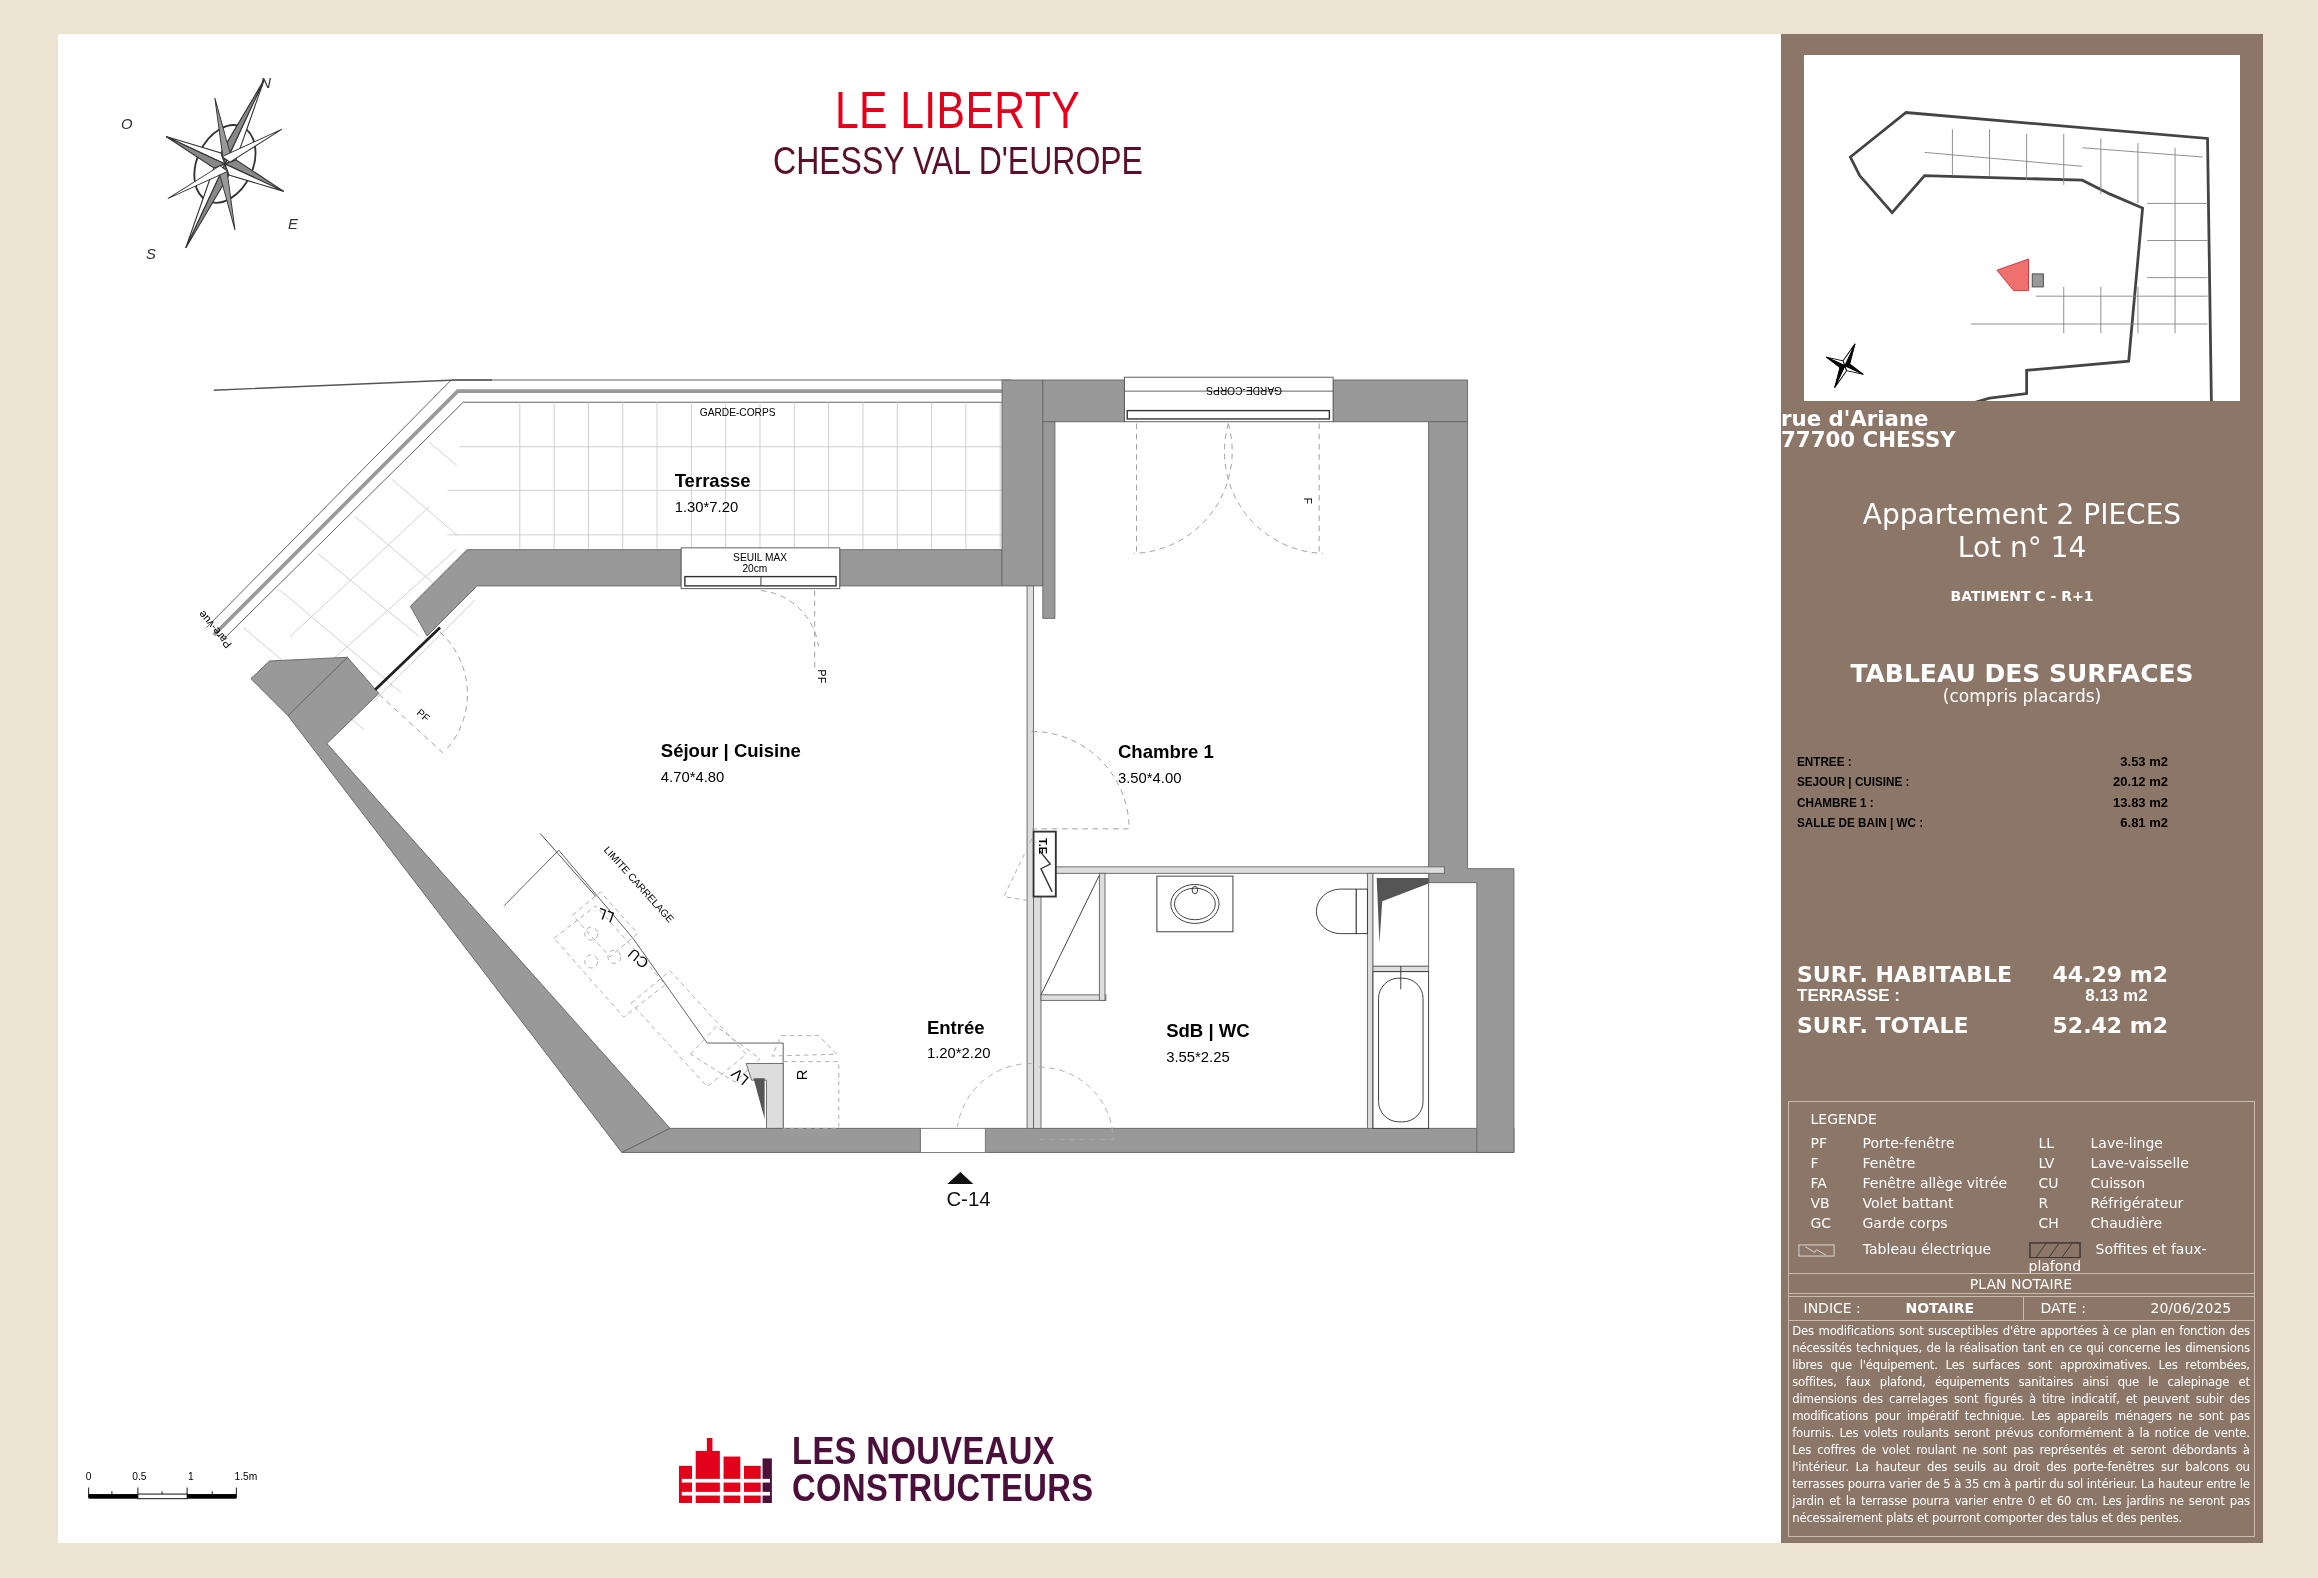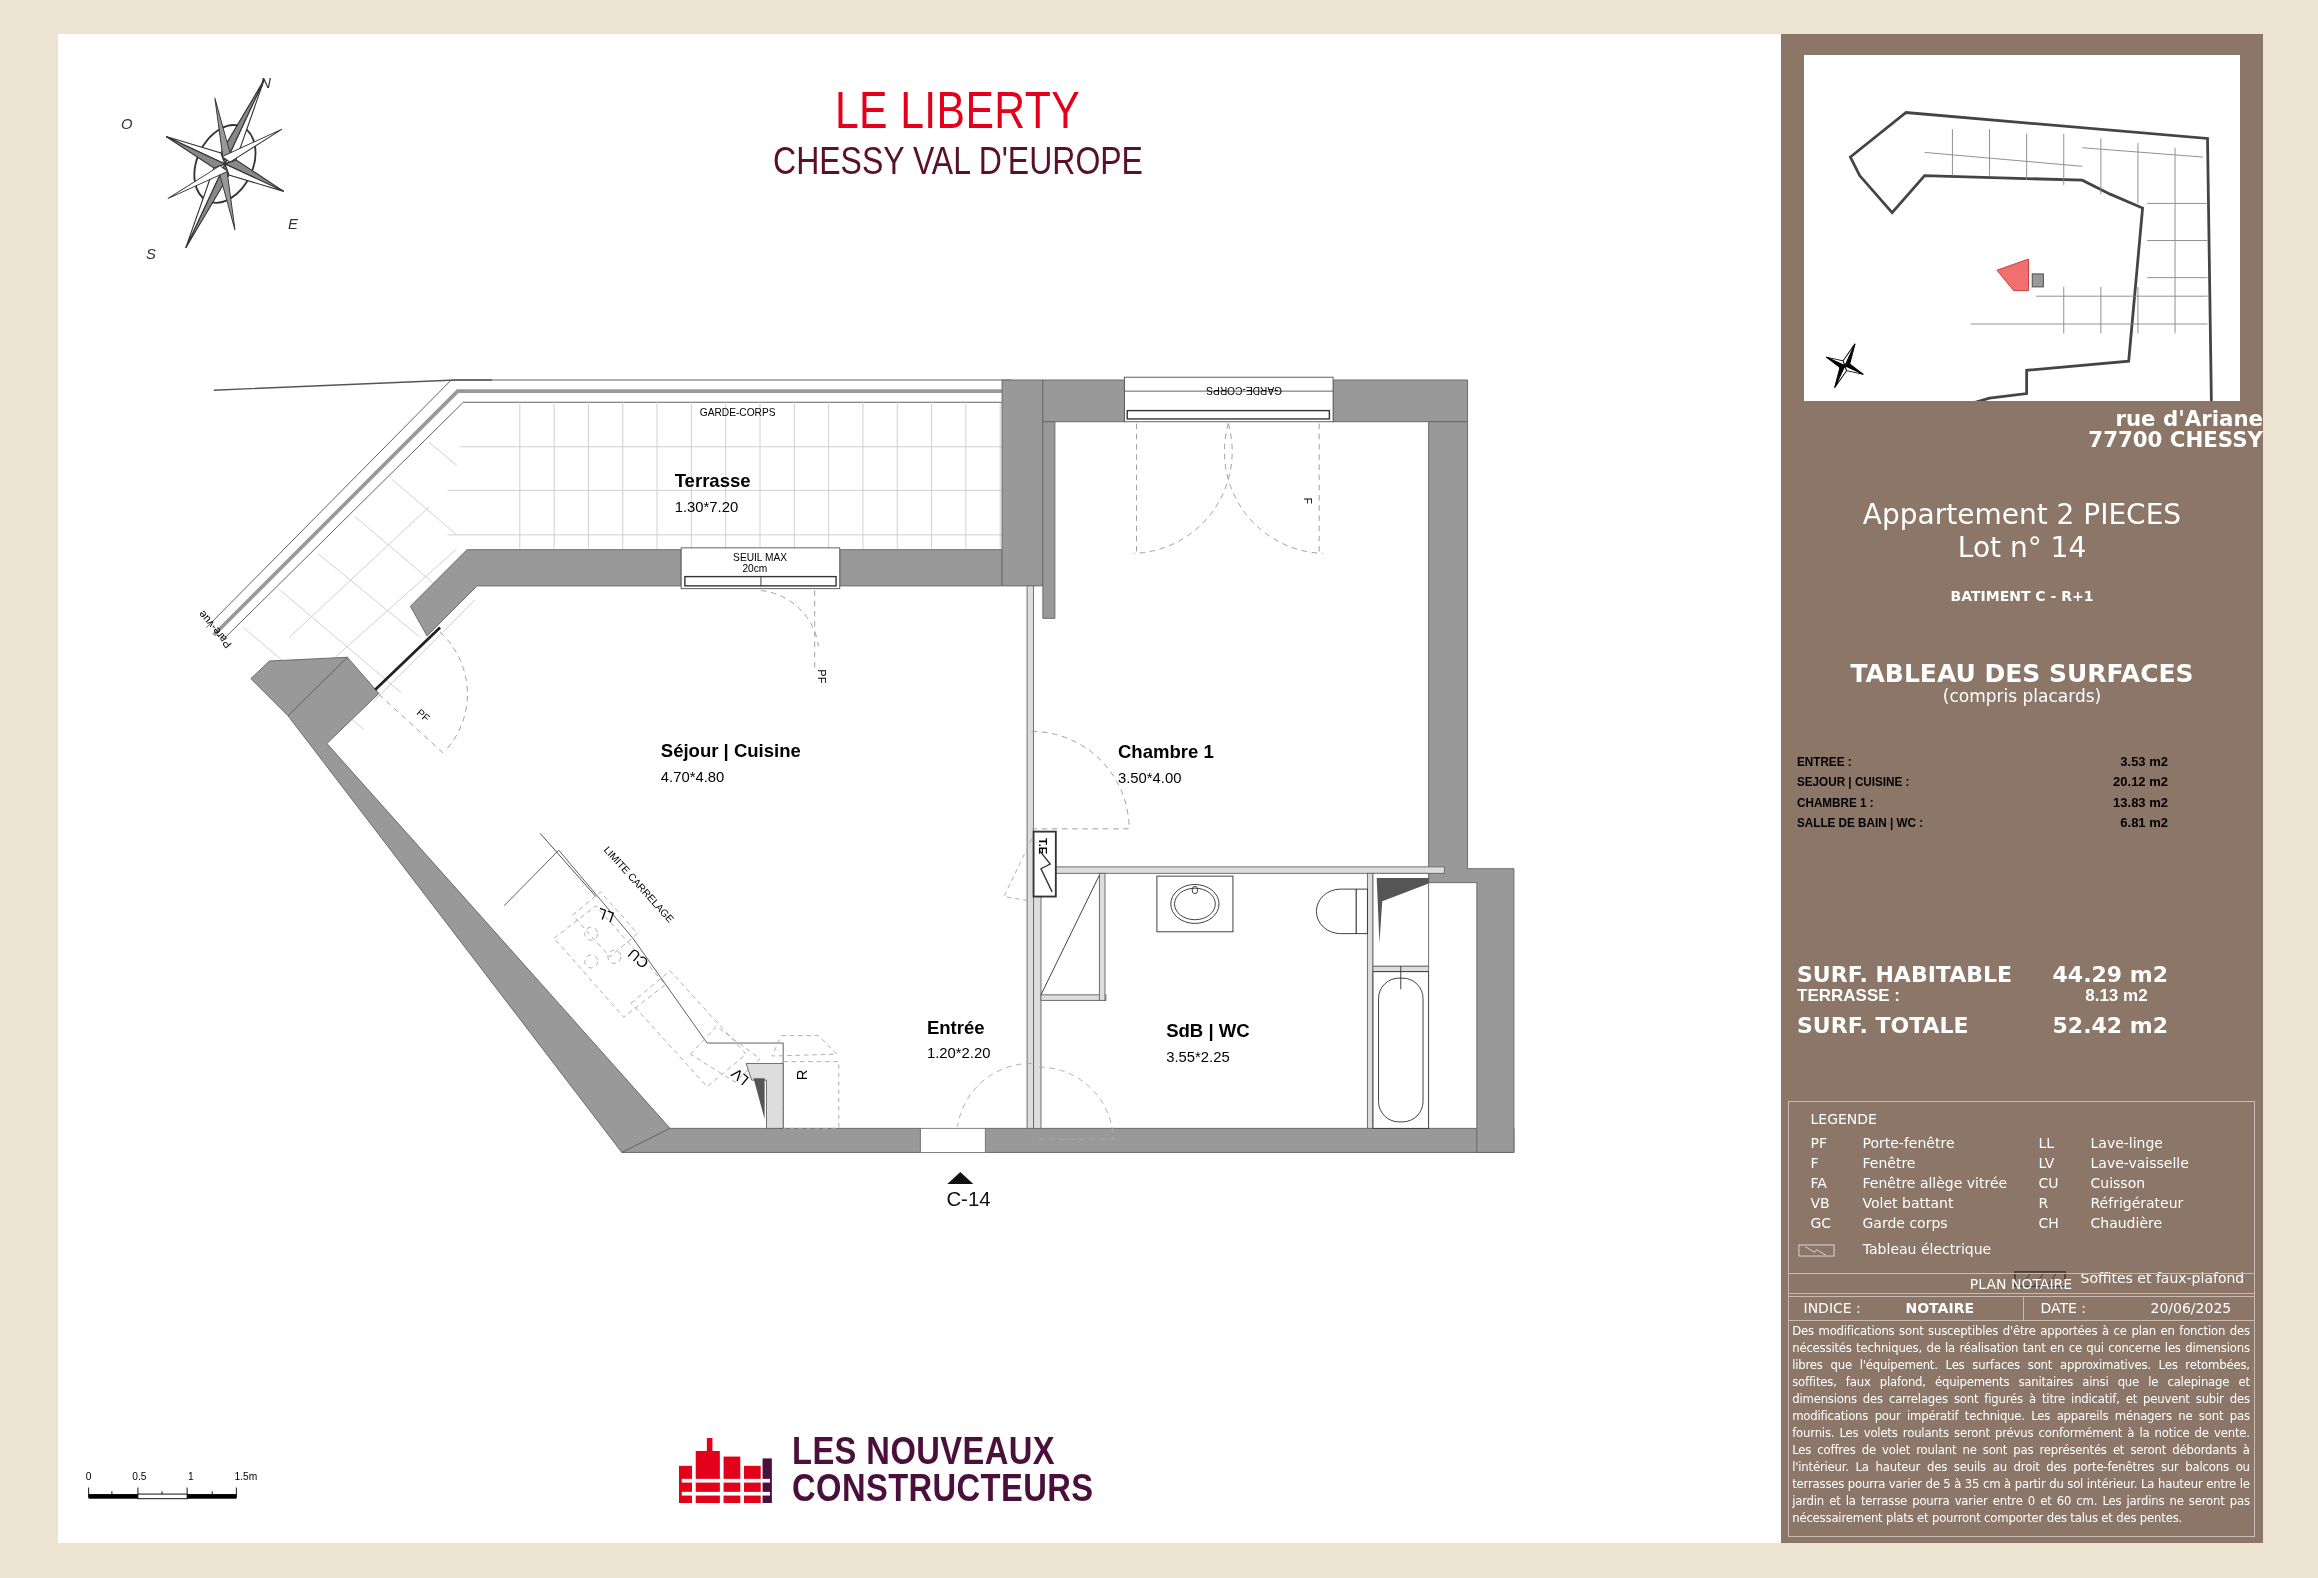--- a/index.html
+++ b/index.html
@@ -8,21 +8,21 @@
   .title-main { position:absolute; left:649px; top:46px; width:501px; text-align:center; color:#E3001B; font-size:52px; letter-spacing:0.5px; font-family:"Liberation Sans", sans-serif; transform:scaleX(0.82); transform-origin:center; }
   .title-sub { position:absolute; left:557px; top:105px; width:686px; text-align:center; color:#5A0F2A; font-size:39px; transform:scaleX(0.82); transform-origin:center; }
   .plan { position:absolute; left:0; top:0; }
   .plan text { font-family:"Liberation Sans", sans-serif; }
   .scale-bar { position:absolute; left:26px; top:1433px; }
   .logo { position:absolute; left:621px; top:1399px; display:flex; align-items:center; gap:9.3px; }
   .logo-text { color:#4A0F3A; font-weight:bold; font-size:38px; line-height:37px; letter-spacing:0.5px; transform:scaleX(0.86); transform-origin:left; }
 
   .panel { position:absolute; left:1781px; top:34px; width:482px; height:1509px; background:#8B7668; }
   .keyplan { position:absolute; left:23px; top:21.3px; width:436px; height:346px; background:#fff; }
-  .address { position:absolute; left:0; top:374px; width:482px; text-align:right; color:#fff; font-weight:bold; font-size:21.3px; line-height:21.3px; font-family:"DejaVu Sans", sans-serif; }
+  .address { position:absolute; left:0; top:374px; width:482px; text-align:left; color:#fff; font-weight:bold; font-size:21.3px; line-height:21.3px; font-family:"DejaVu Sans", sans-serif; }
   .apt-type { position:absolute; left:0; top:464px; width:482px; text-align:center; color:#fff; font-size:28px; line-height:33px; font-family:"DejaVu Sans", sans-serif; }
   .bat { position:absolute; left:0; top:554px; width:482px; text-align:center; color:#fff; font-weight:bold; font-size:14px; font-family:"DejaVu Sans", sans-serif; }
   .tab-title { position:absolute; left:0; top:627px; width:482px; text-align:center; color:#fff; font-weight:bold; font-size:25px; line-height:26px; font-family:"DejaVu Sans", sans-serif; }
   .tab-sub { position:absolute; left:0; top:652px; width:482px; text-align:center; color:#fff; font-size:17px; font-family:"DejaVu Sans", sans-serif; }
   .surf-table { position:absolute; left:16px; top:718px; width:371px; color:#000000; font-weight:bold; font-size:13px; }
   .surf-row { display:flex; justify-content:space-between; height:20.4px; line-height:20.4px; }
   .surf-row span:first-child { transform:scaleX(0.9); transform-origin:left; }
   .sum-row { position:absolute; left:16px; width:371px; display:flex; justify-content:space-between; color:#fff; font-weight:bold; font-family:"DejaVu Sans", sans-serif; }
   .sum-big { font-size:22px; }
   .sum-small { font-size:17px; font-family:"Liberation Sans", sans-serif; }
@@ -413,21 +413,21 @@
           <span class="legend-code">CH</span>
           <span>Chaudière</span>
         </div>
     </div>
     <div class="legend-sym" style="left:9.3px;">
       <svg width="37" height="13" style="vertical-align:middle;margin-right:28px;" viewBox="0 0 40 14">
         <rect x="1" y="1" width="38" height="12" fill="none" stroke="#ddd"></rect>
         <polyline points="8,3 18,9 20,6 30,12" fill="none" stroke="#ddd"></polyline>
       </svg><span>Tableau électrique</span>
     </div>
-    <div class="legend-sym" style="left:225px;margin-top:29px;">
+    <div class="legend-sym" style="left:240px;">
       <svg width="52" height="16.7" style="vertical-align:middle;margin-right:15px;" viewBox="0 0 56 18">
         <rect x="1" y="1" width="54" height="16" fill="none" stroke="#333" stroke-width="1.5"></rect>
         <line x1="8" y1="16" x2="18" y2="2" stroke="#333"></line>
         <line x1="22" y1="16" x2="32" y2="2" stroke="#333"></line>
         <line x1="36" y1="16" x2="46" y2="2" stroke="#333"></line>
       </svg><span>Soffites et faux-plafond</span>
     </div>
   </div>
 
   <div class="block-title">PLAN NOTAIRE</div>

